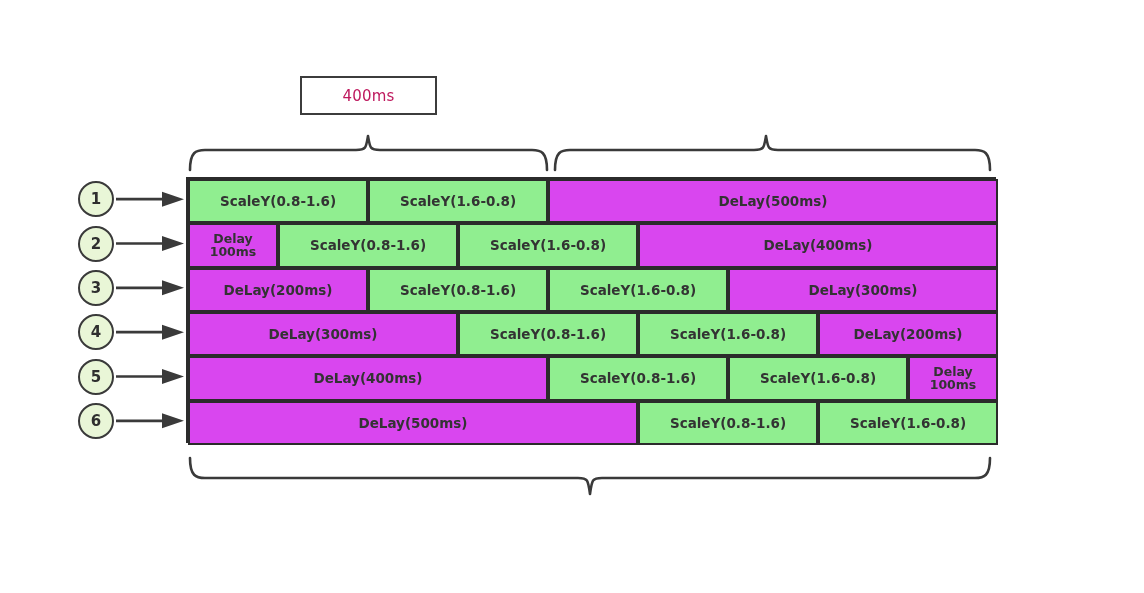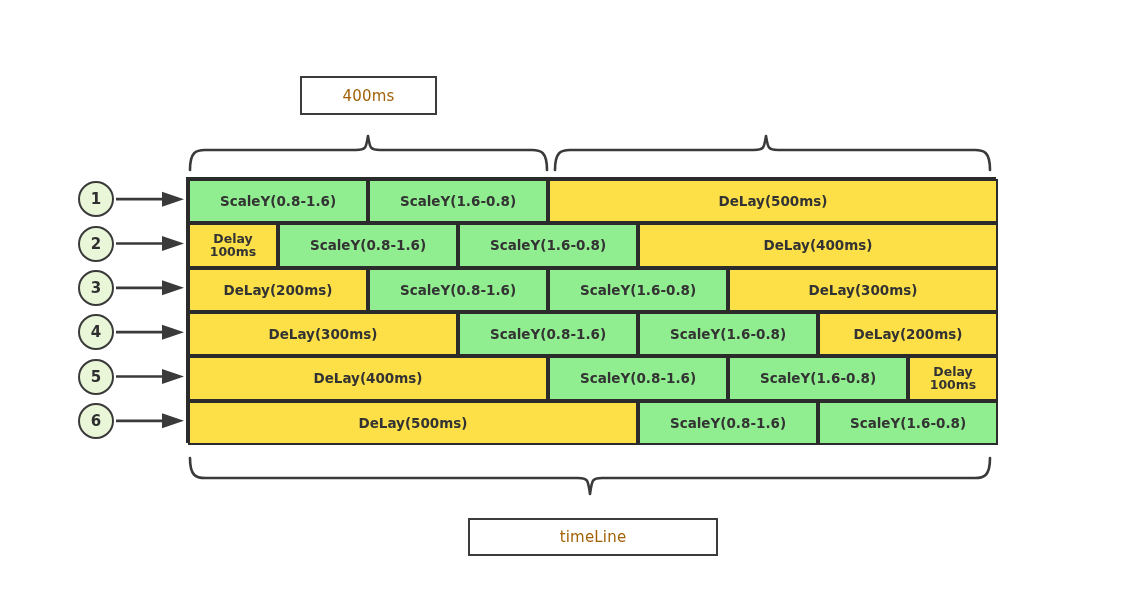--- a/index.html
+++ b/index.html
@@ -26,21 +26,21 @@
   .label-box {
     position: absolute;
     box-sizing: border-box;
     border: 2px solid #3c3c3c;
     background: #ffffff;
     display: flex;
     align-items: center;
     justify-content: center;
     font-family: "DejaVu Sans", sans-serif;
     font-size: 15px;
-    color: #a16207;
+    color: #be185d;
     letter-spacing: .2px;
   }
 
   
   #grid {
     position: absolute;
     left: 186px;
     top: 177px;
     width: 810px;
     height: 266px;
@@ -68,21 +68,21 @@
     text-align: center;
     font-family: "DejaVu Sans", sans-serif;
     font-weight: bold;
     font-size: 13.5px;
     color: #333333;
     line-height: 1.08;
     white-space: pre-line;
     overflow: hidden;
   }
   .cell.green { background: #90EE90; }
-  .cell.white { background: #fde047; }
+  .cell.white { background: #d946ef; }
   .cell.small { font-size: 12.5px; }
 
   
   .node {
     position: absolute;
     width: 36px;
     height: 36px;
     border-radius: 50%;
     box-sizing: border-box;
     border: 2px solid #3a3a3a;
@@ -108,23 +108,20 @@
 </head>
 <body>
 
 <div id="stage">
 
   <div class="label-box" id="box-400" style="left:300px; top:76px; width:137px; height:39px;">
     <span>400ms</span>
   </div>
 
 
-  <div class="label-box" id="box-timeline" style="left:468px; top:518px; width:250px; height:38px; font-size:15px;">
-    <span>timeLine</span>
-  </div>
 
   <div id="grid">
       <div class="row" style="top: 0px;">
         <div class="cell green" style="left: 0px; width: 180px;">ScaleY(0.8-1.6)</div>
         <div class="cell green" style="left: 180px; width: 180px;">ScaleY(1.6-0.8)</div>
         <div class="cell white" style="left: 360px; width: 450px;">DeLay(500ms)</div>
       </div>
       <div class="row" style="top: 44.3333px;">
         <div class="cell white small" style="left: 0px; width: 90px;">Delay
 100ms</div>

